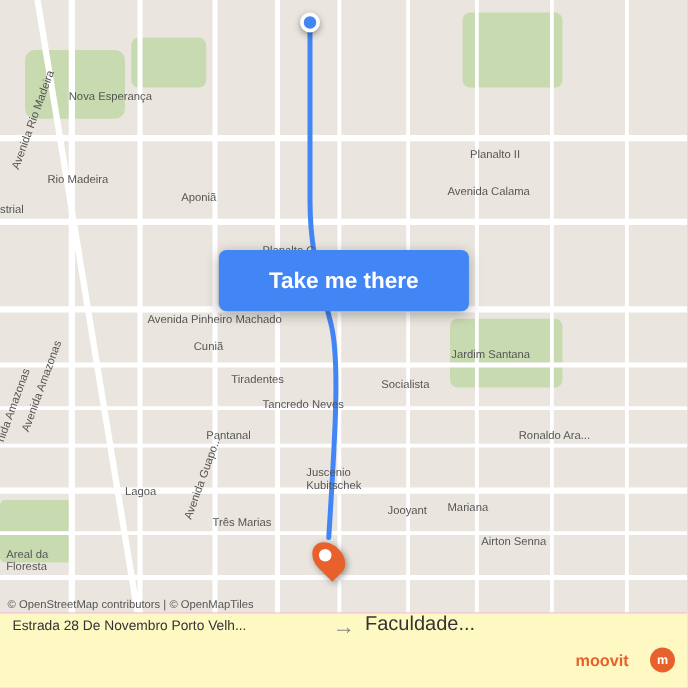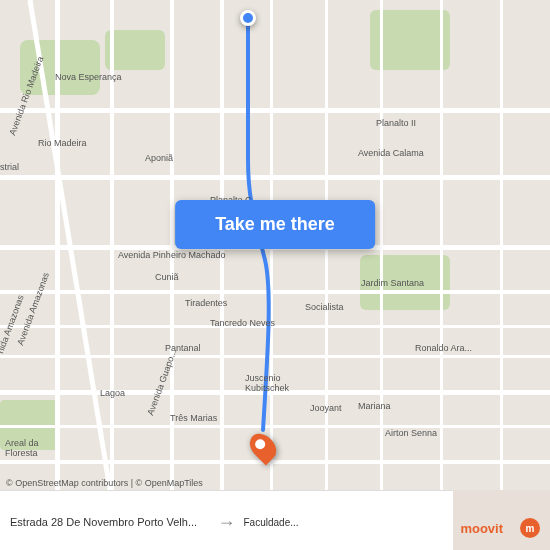--- a/index.html
+++ b/index.html
@@ -116,26 +116,26 @@
     .attribution {
       position: absolute;
       bottom: 2px;
       left: 6px;
       font-size: 9px;
       color: #555;
     }
 
     
     #bottom-bar {
-      width: 453px;
+      width: 550px;
       height: 60px;
-      background: #ffffff;
+      background: #fef9c3;
       border-top: 1px solid #ddd;
       display: flex;
-      align-items: center;
+      align-items: flex-start;
       padding: 0 10px;
     }
 
     .bottom-from {
       flex: 1;
       min-width: 0;
     }
 
     .bottom-from-text {
       font-size: 11px;
@@ -151,21 +151,21 @@
       margin: 0 8px;
       flex-shrink: 0;
     }
 
     .bottom-to {
       flex: 1;
       min-width: 0;
     }
 
     .bottom-to-text {
-      font-size: 10px;
+      font-size: 16px;
       color: #333;
       white-space: nowrap;
       overflow: hidden;
       text-overflow: ellipsis;
     }
 
     
     .moovit-logo {
       position: absolute;
       bottom: 12px;

